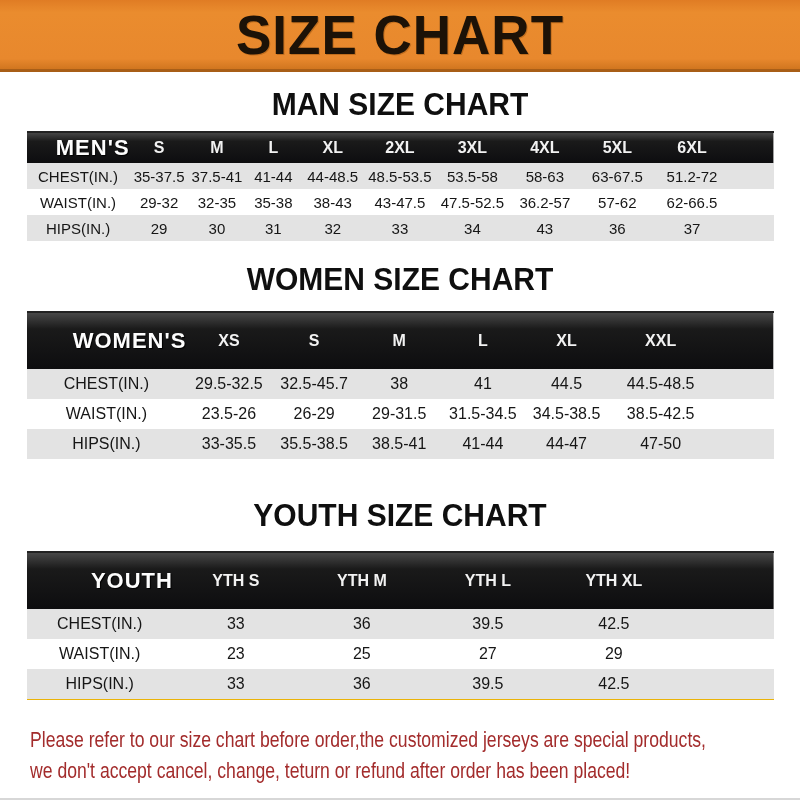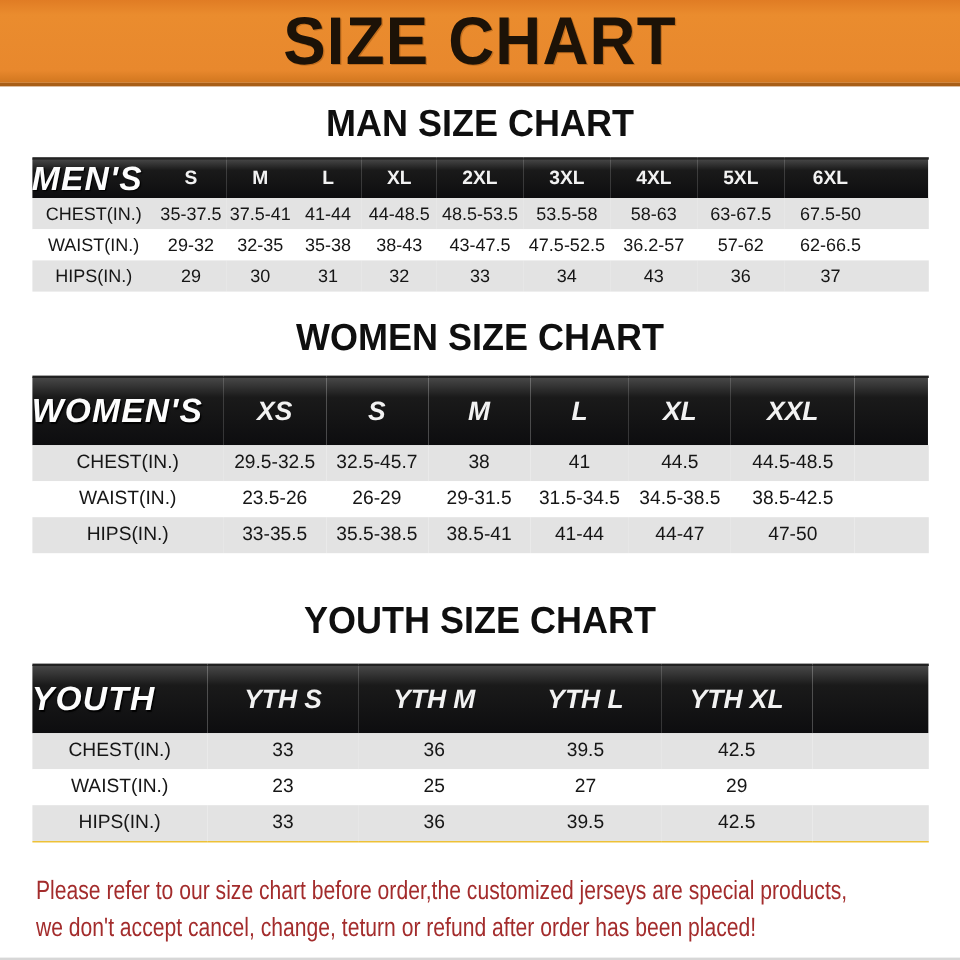--- a/index.html
+++ b/index.html
@@ -53,31 +53,30 @@
     border-top: 2px solid #222222;
   }
   .size-table th, .size-table td { white-space: nowrap; padding: 0; }
   .size-table thead tr {
     background: linear-gradient(180deg, #4a4a4a 0%, #1a1a1a 30%, #0d0d0f 100%);
     color: #ffffff;
   }
   .men   .size-table thead tr { height: 31px; }
   .women .size-table thead tr, .youth .size-table thead tr { height: 57px; }
   .corner {
-    text-align: left;
+    text-align: right;
     padding-left: 10px;
-    font-size: 28px;
+    font-size: 22px;
     font-weight: bold;
     letter-spacing: 1px;
     color: #fdfdfd;
     text-shadow: 1px 1px 1px #000;
-    font-style: italic;
   }
   .size-head { font-size: 16px; font-weight: bold; color: #f2f2f2; text-align: center; }
-  .women .size-head, .youth .size-head { font-size: 22px; font-style: italic; }
+  .women .size-head, .youth .size-head { font-size: 16px; }
   .size-table tbody tr:nth-child(odd)  { background: #e3e3e3; }
   .size-table tbody tr:nth-child(even) { background: #ffffff; }
   .men   .size-table tbody tr { height: 26px; }
   .women .size-table tbody tr, .youth .size-table tbody tr { height: 30px; }
   .row-label, .size-table td {
     text-align: center;
     font-size: 15px;
     font-weight: normal;
     color: #161616;
   }
@@ -137,21 +136,21 @@
           <tr>
             <th class="row-label">CHEST(IN.)</th>
             <td>35-37.5</td>
             <td>37.5-41</td>
             <td>41-44</td>
             <td>44-48.5</td>
             <td>48.5-53.5</td>
             <td>53.5-58</td>
             <td>58-63</td>
             <td>63-67.5</td>
-            <td>67.5-50</td>
+            <td>51.2-72</td>
             <td></td>
           </tr>
           <tr>
             <th class="row-label">WAIST(IN.)</th>
             <td>29-32</td>
             <td>32-35</td>
             <td>35-38</td>
             <td>38-43</td>
             <td>43-47.5</td>
             <td>47.5-52.5</td>

